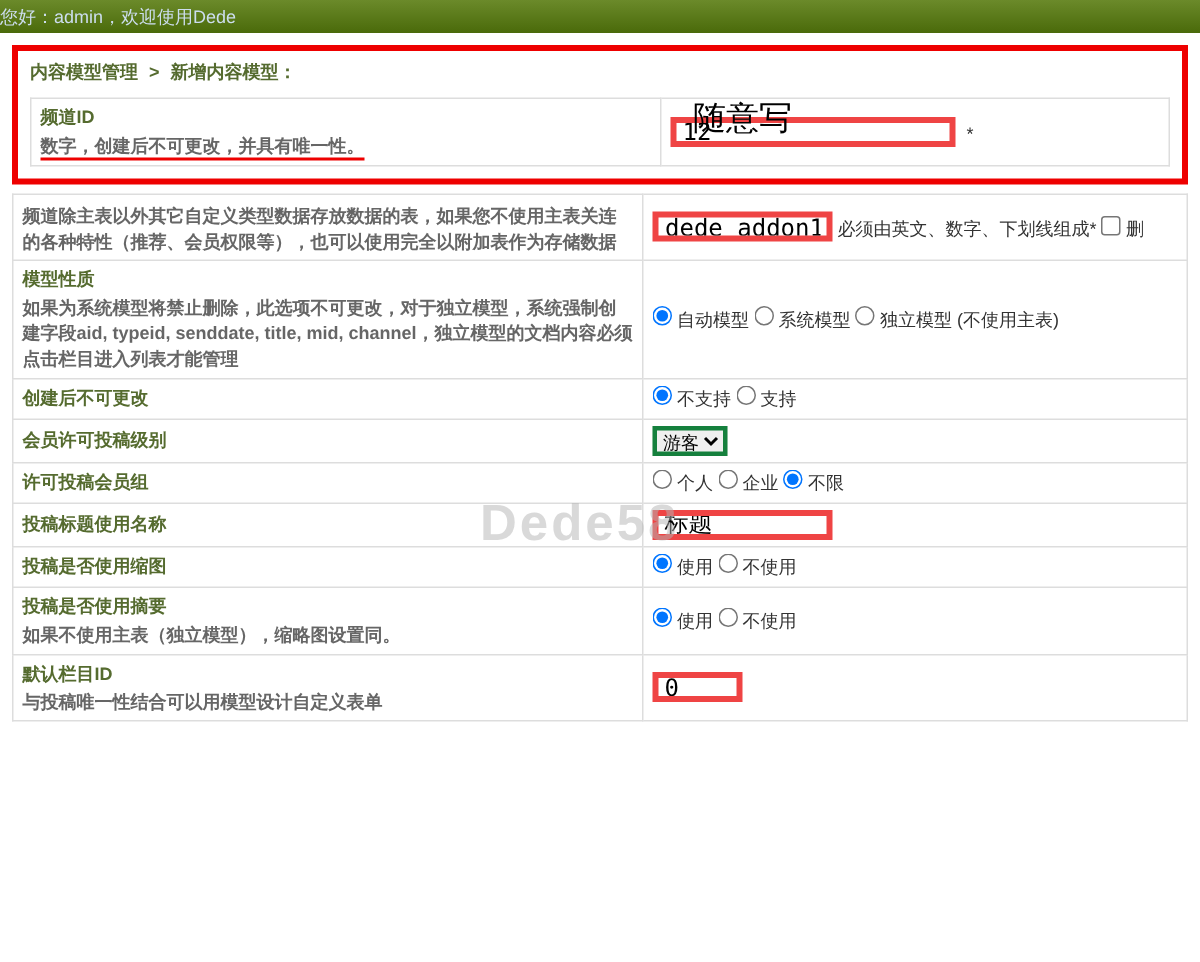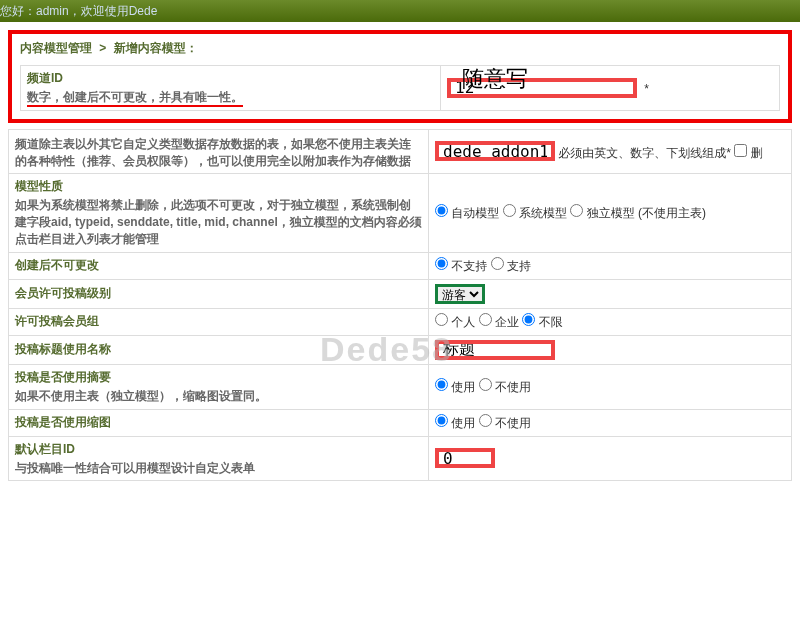--- a/index.html
+++ b/index.html
@@ -98,34 +98,34 @@
         <label><input type="radio" name="ag" style=""> <span>个人</span></label>
         <label><input type="radio" name="ag" style=""> <span>企业</span></label>
         <label><input type="radio" name="ag" checked="" style=""> <span>不限</span></label>
       </td>
     </tr>
     <tr>
       <td class="label-cell"><span class="lbl">投稿标题使用名称</span></td>
       <td><input type="text" class="w-mid" value="标题" style=""></td>
     </tr>
     <tr>
+      <td class="label-cell"><span class="lbl">投稿是否使用缩图</span></td>
+      <td>
+        <label><input type="radio" name="ut" checked="" style=""> <span>使用</span></label>
+        <label><input type="radio" name="ut" style=""> <span>不使用</span></label>
+      </td>
+    </tr>
+    <tr>
       <td class="label-cell">
         <span class="lbl">投稿是否使用摘要</span>
         <span class="desc">如果不使用主表（独立模型），缩略图设置同。</span>
       </td>
       <td>
         <label><input type="radio" name="us" checked="" style=""> <span>使用</span></label>
         <label><input type="radio" name="us" style=""> <span>不使用</span></label>
-      </td>
-    </tr>
-    <tr>
-      <td class="label-cell"><span class="lbl">投稿是否使用缩图</span></td>
-      <td>
-        <label><input type="radio" name="ut" checked="" style=""> <span>使用</span></label>
-        <label><input type="radio" name="ut" style=""> <span>不使用</span></label>
       </td>
     </tr>
     <tr>
       <td class="label-cell">
         <span class="lbl">默认栏目ID</span>
         <span class="desc">与投稿唯一性结合可以用模型设计自定义表单</span>
       </td>
       <td><input type="text" class="w-short" value="0" style=""></td>
     </tr>
 

